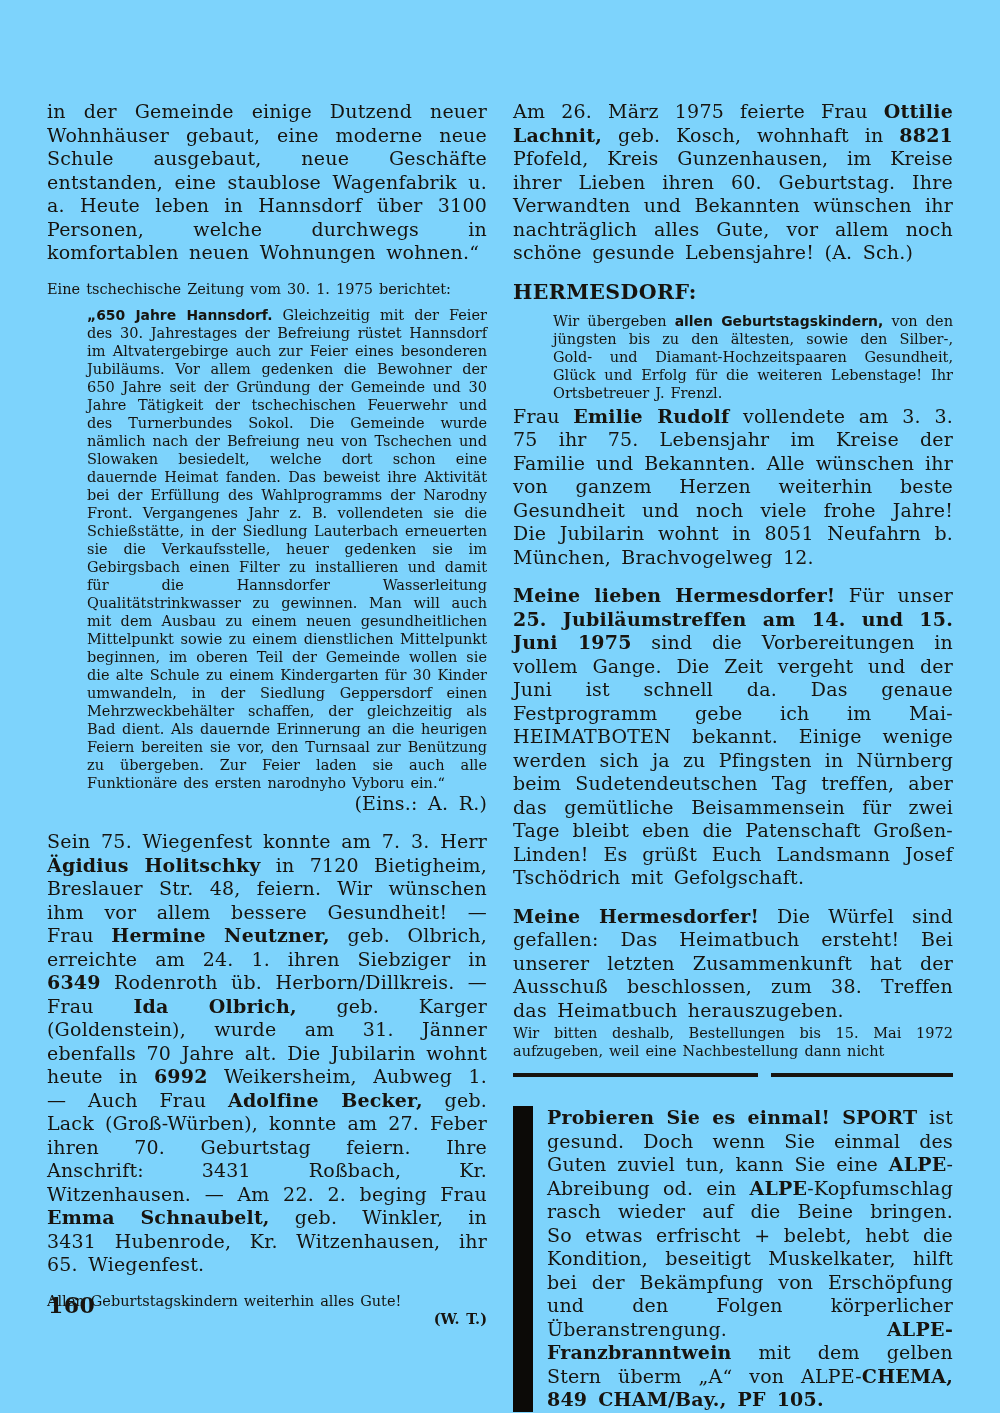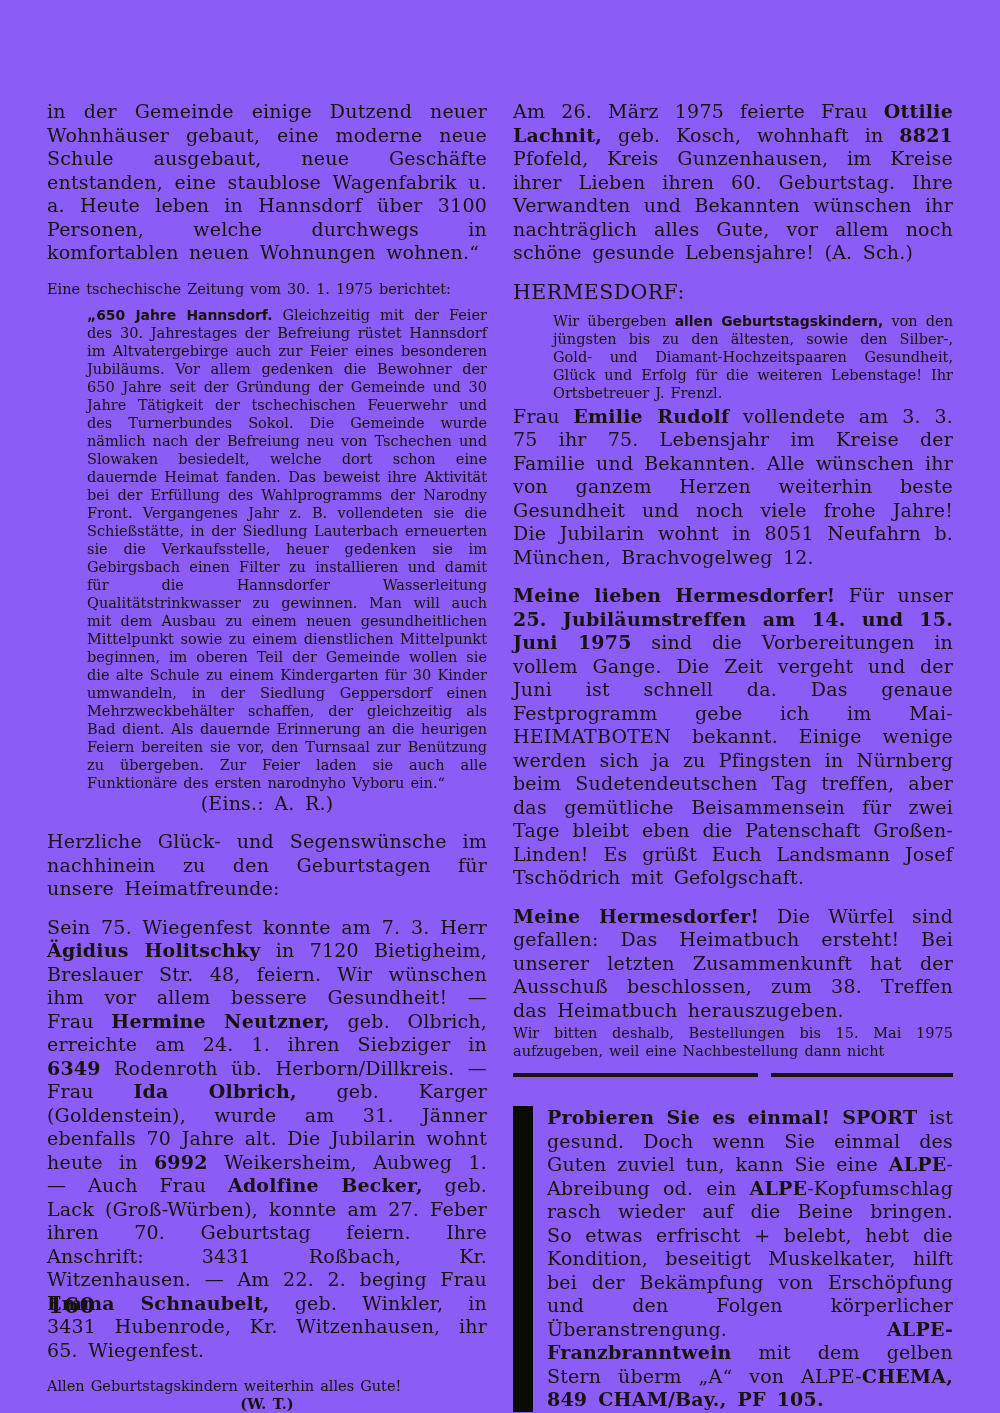--- a/index.html
+++ b/index.html
@@ -1,19 +1,19 @@
 <!DOCTYPE html>
 <html lang="de"><head>
 <meta charset="utf-8">
 <style>
   * { margin:0; padding:0; box-sizing:border-box; }
   html,body { background:#fbfaf7; }
   .page {
     position:relative; width:1000px; height:1413px;
-    background:#8b5cf6; color:#17140f; overflow:hidden;
+    background:#7dd3fc; color:#17140f; overflow:hidden;
   }
   .col { position:absolute; top:100px; width:440px; }
   .col-left  { left:47px;  }
   .col-right { left:513px; }
 
   .body-text {
     font-family:"DejaVu Serif","Liberation Serif",serif;
     font-size:19px; line-height:23.5px;
     text-align:justify; word-spacing:.22em; letter-spacing:.2px;
   }
@@ -21,23 +21,23 @@
     font-family:"DejaVu Serif","Liberation Serif",serif;
     font-size:14.5px; line-height:18px;
     text-align:justify; word-spacing:.1em;
   }
   b.sans, .sans {
     font-family:"DejaVu Sans","Liberation Sans",sans-serif;
     font-weight:bold; font-size:.96em;
   }
   .section-heading {
     font-family:"DejaVu Serif","Liberation Serif",serif;
-    font-weight:normal; font-size:20.5px; line-height:24px; letter-spacing:.4px;
+    font-weight:bold; font-size:20.5px; line-height:24px; letter-spacing:.4px;
   }
-  .sign-right { text-align:center; }
+  .sign-right { text-align:right; }
   .m-sm { margin-top:8px;margin-left:40px; }
   .m-md { margin-top:15px; }
   .m-lg { margin-top:24px; }
 
   .rule { display:flex; gap:13px; margin-top:13px; }
   .rule .seg { border-top:4px solid #17140f; }
   .rule .seg-a { width:245px; }
   .rule .seg-b { flex:1; }
 
   .ad { display:flex; margin-top:29px; }
@@ -58,21 +58,20 @@
   <div class="col col-left">
     <p class="body-text"><span>in der Gemeinde einige Dutzend neuer Wohnhäuser gebaut, eine moderne neue Schule ausgebaut, neue Geschäfte entstanden, eine staublose Wagenfabrik u. a. Heute leben in Hannsdorf über 3100 Personen, welche durchwegs in komfortablen neuen Wohnungen wohnen.“</span></p>
 
     <p class="small-text m-md"><span>Eine tschechische Zeitung vom 30. 1. 1975 berichtet:</span></p>
 
     <p class="small-text m-sm"><b class="sans">„650 Jahre Hannsdorf.</b><span> Gleichzeitig mit der Feier des 30. Jahrestages der Befreiung rüstet Hannsdorf im Altvatergebirge auch zur Feier eines besonderen Jubiläums. Vor allem gedenken die Bewohner der 650 Jahre seit der Gründung der Gemeinde und 30 Jahre Tätigkeit der tschechischen Feuerwehr und des Turnerbundes Sokol. Die Gemeinde wurde nämlich nach der Befreiung neu von Tschechen und Slowaken besiedelt, welche dort schon eine dauernde Heimat fanden. Das beweist ihre Aktivität bei der Erfüllung des Wahlprogramms der Narodny Front. Vergangenes Jahr z. B. vollendeten sie die Schießstätte, in der Siedlung Lauterbach erneuerten sie die Verkaufsstelle, heuer gedenken sie im Gebirgsbach einen Filter zu installieren und damit für die Hannsdorfer Wasserleitung Qualitätstrinkwasser zu gewinnen. Man will auch mit dem Ausbau zu einem neuen gesundheitlichen Mittelpunkt sowie zu einem dienstlichen Mittelpunkt beginnen, im oberen Teil der Gemeinde wollen sie die alte Schule zu einem Kindergarten für 30 Kinder umwandeln, in der Siedlung Geppersdorf einen Mehrzweckbehälter schaffen, der gleichzeitig als Bad dient. Als dauernde Erinnerung an die heurigen Feiern bereiten sie vor, den Turnsaal zur Benützung zu übergeben. Zur Feier laden sie auch alle Funktionäre des ersten narodnyho Vyboru ein.“</span></p>
 
     <p class="body-text sign-right">(Eins.: A. R.)</p>
 
 
-    <p class="body-text m-md"><span>Herzliche Glück- und Segenswünsche im nachhinein zu den Geburtstagen für unsere Heimatfreunde:</span></p>
 
     <p class="body-text m-md"><span>Sein 75. Wiegenfest konnte am 7. 3. Herr </span><b>Ägidius Holitschky</b><span> in 7120 Bietigheim, Breslauer Str. 48, feiern. Wir wünschen ihm vor allem bessere Gesundheit! — Frau </span><b>Hermine Neutzner,</b><span> geb. Olbrich, erreichte am 24. 1. ihren Siebziger in </span><b>6349</b><span> Rodenroth üb. Herborn/Dillkreis. — Frau </span><b>Ida Olbrich,</b><span> geb. Karger (Goldenstein), wurde am 31. Jänner ebenfalls 70 Jahre alt. Die Jubilarin wohnt heute in </span><b>6992</b><span> Weikersheim, Aubweg 1. — Auch Frau </span><b>Adolfine Becker,</b><span> geb. Lack (Groß-Würben), konnte am 27. Feber ihren 70. Geburtstag feiern. Ihre Anschrift: 3431 Roßbach, Kr. Witzenhausen. — Am 22. 2. beging Frau </span><b>Emma Schnaubelt,</b><span> geb. Winkler, in 3431 Hubenrode, Kr. Witzenhausen, ihr 65. Wiegenfest.</span></p>
 
     <p class="small-text m-md">Allen Geburtstagskindern weiterhin alles Gute!</p>
 
     <p class="small-text sign-right" style="font-weight:bold">(W. T.)</p>
   </div>
 
   <div class="col col-right">
     <p class="body-text"><span>Am 26. März 1975 feierte Frau </span><b>Ottilie Lachnit,</b><span> geb. Kosch, wohnhaft in </span><b>8821</b><span> Pfofeld, Kreis Gunzenhausen, im Kreise ihrer Lieben ihren 60. Geburtstag. Ihre Verwandten und Bekannten wünschen ihr nachträglich alles Gute, vor allem noch schöne gesunde Lebensjahre! (A. Sch.)</span></p>
@@ -80,21 +79,21 @@
     <h2 class="section-heading m-md">HERMESDORF:</h2>
 
     <p class="small-text m-sm"><span>Wir übergeben </span><b class="sans">allen Geburtstagskindern,</b><span> von den jüngsten bis zu den ältesten, sowie den Silber-, Gold- und Diamant-Hochzeitspaaren Gesundheit, Glück und Erfolg für die weiteren Lebenstage! Ihr Ortsbetreuer J. Frenzl.</span></p>
 
     <p class="body-text" style="margin-top:3px"><span>Frau </span><b>Emilie Rudolf</b><span> vollendete am 3. 3. 75 ihr 75. Lebensjahr im Kreise der Familie und Bekannten. Alle wünschen ihr von ganzem Herzen weiterhin beste Gesundheit und noch viele frohe Jahre! Die Jubilarin wohnt in 8051 Neufahrn b. München, Brachvogelweg 12.</span></p>
 
     <p class="body-text m-md"><b>Meine lieben Hermesdorfer!</b><span> Für unser </span><b>25. Jubiläumstreffen am 14. und 15. Juni 1975</b><span> sind die Vorbereitungen in vollem Gange. Die Zeit vergeht und der Juni ist schnell da. Das genaue Festprogramm gebe ich im Mai-HEIMATBOTEN bekannt. Einige wenige werden sich ja zu Pfingsten in Nürnberg beim Sudetendeutschen Tag treffen, aber das gemütliche Beisammensein für zwei Tage bleibt eben die Patenschaft Großen-Linden! Es grüßt Euch Landsmann Josef Tschödrich mit Gefolgschaft.</span></p>
 
     <p class="body-text m-md"><b>Meine Hermesdorfer!</b><span> Die Würfel sind gefallen: Das Heimatbuch ersteht! Bei unserer letzten Zusammenkunft hat der Ausschuß beschlossen, zum 38. Treffen das Heimatbuch herauszugeben.</span></p>
 
-    <p class="small-text" style="margin-top:2px"><span>Wir bitten deshalb, Bestellungen bis 15. Mai 1975 aufzugeben, weil eine Nachbestellung dann nicht</span></p>
+    <p class="small-text" style="margin-top:2px"><span>Wir bitten deshalb, Bestellungen bis 15. Mai 1972 aufzugeben, weil eine Nachbestellung dann nicht</span></p>
 
     <div class="rule">
       <span class="seg seg-a"></span>
       <span class="seg seg-b"></span>
     </div>
 
     <div class="ad">
       <div class="ad-bar"></div>
       <p class="ad-text body-text"><b>Probieren Sie es einmal! SPORT</b><span> ist gesund. Doch wenn Sie einmal des Guten zuviel tun, kann Sie eine </span><b>ALPE</b><span>-Abreibung od. ein </span><b>ALPE</b><span>-Kopfumschlag rasch wieder auf die Beine bringen. So etwas erfrischt + belebt, hebt die Kondition, beseitigt Muskelkater, hilft bei der Bekämpfung von Erschöpfung und den Folgen körperlicher Überanstrengung. </span><b>ALPE-Franzbranntwein</b><span> mit dem gelben Stern überm „A“ von ALPE-</span><b>CHEMA, 849 CHAM/Bay., PF 105.</b></p>
     </div>

